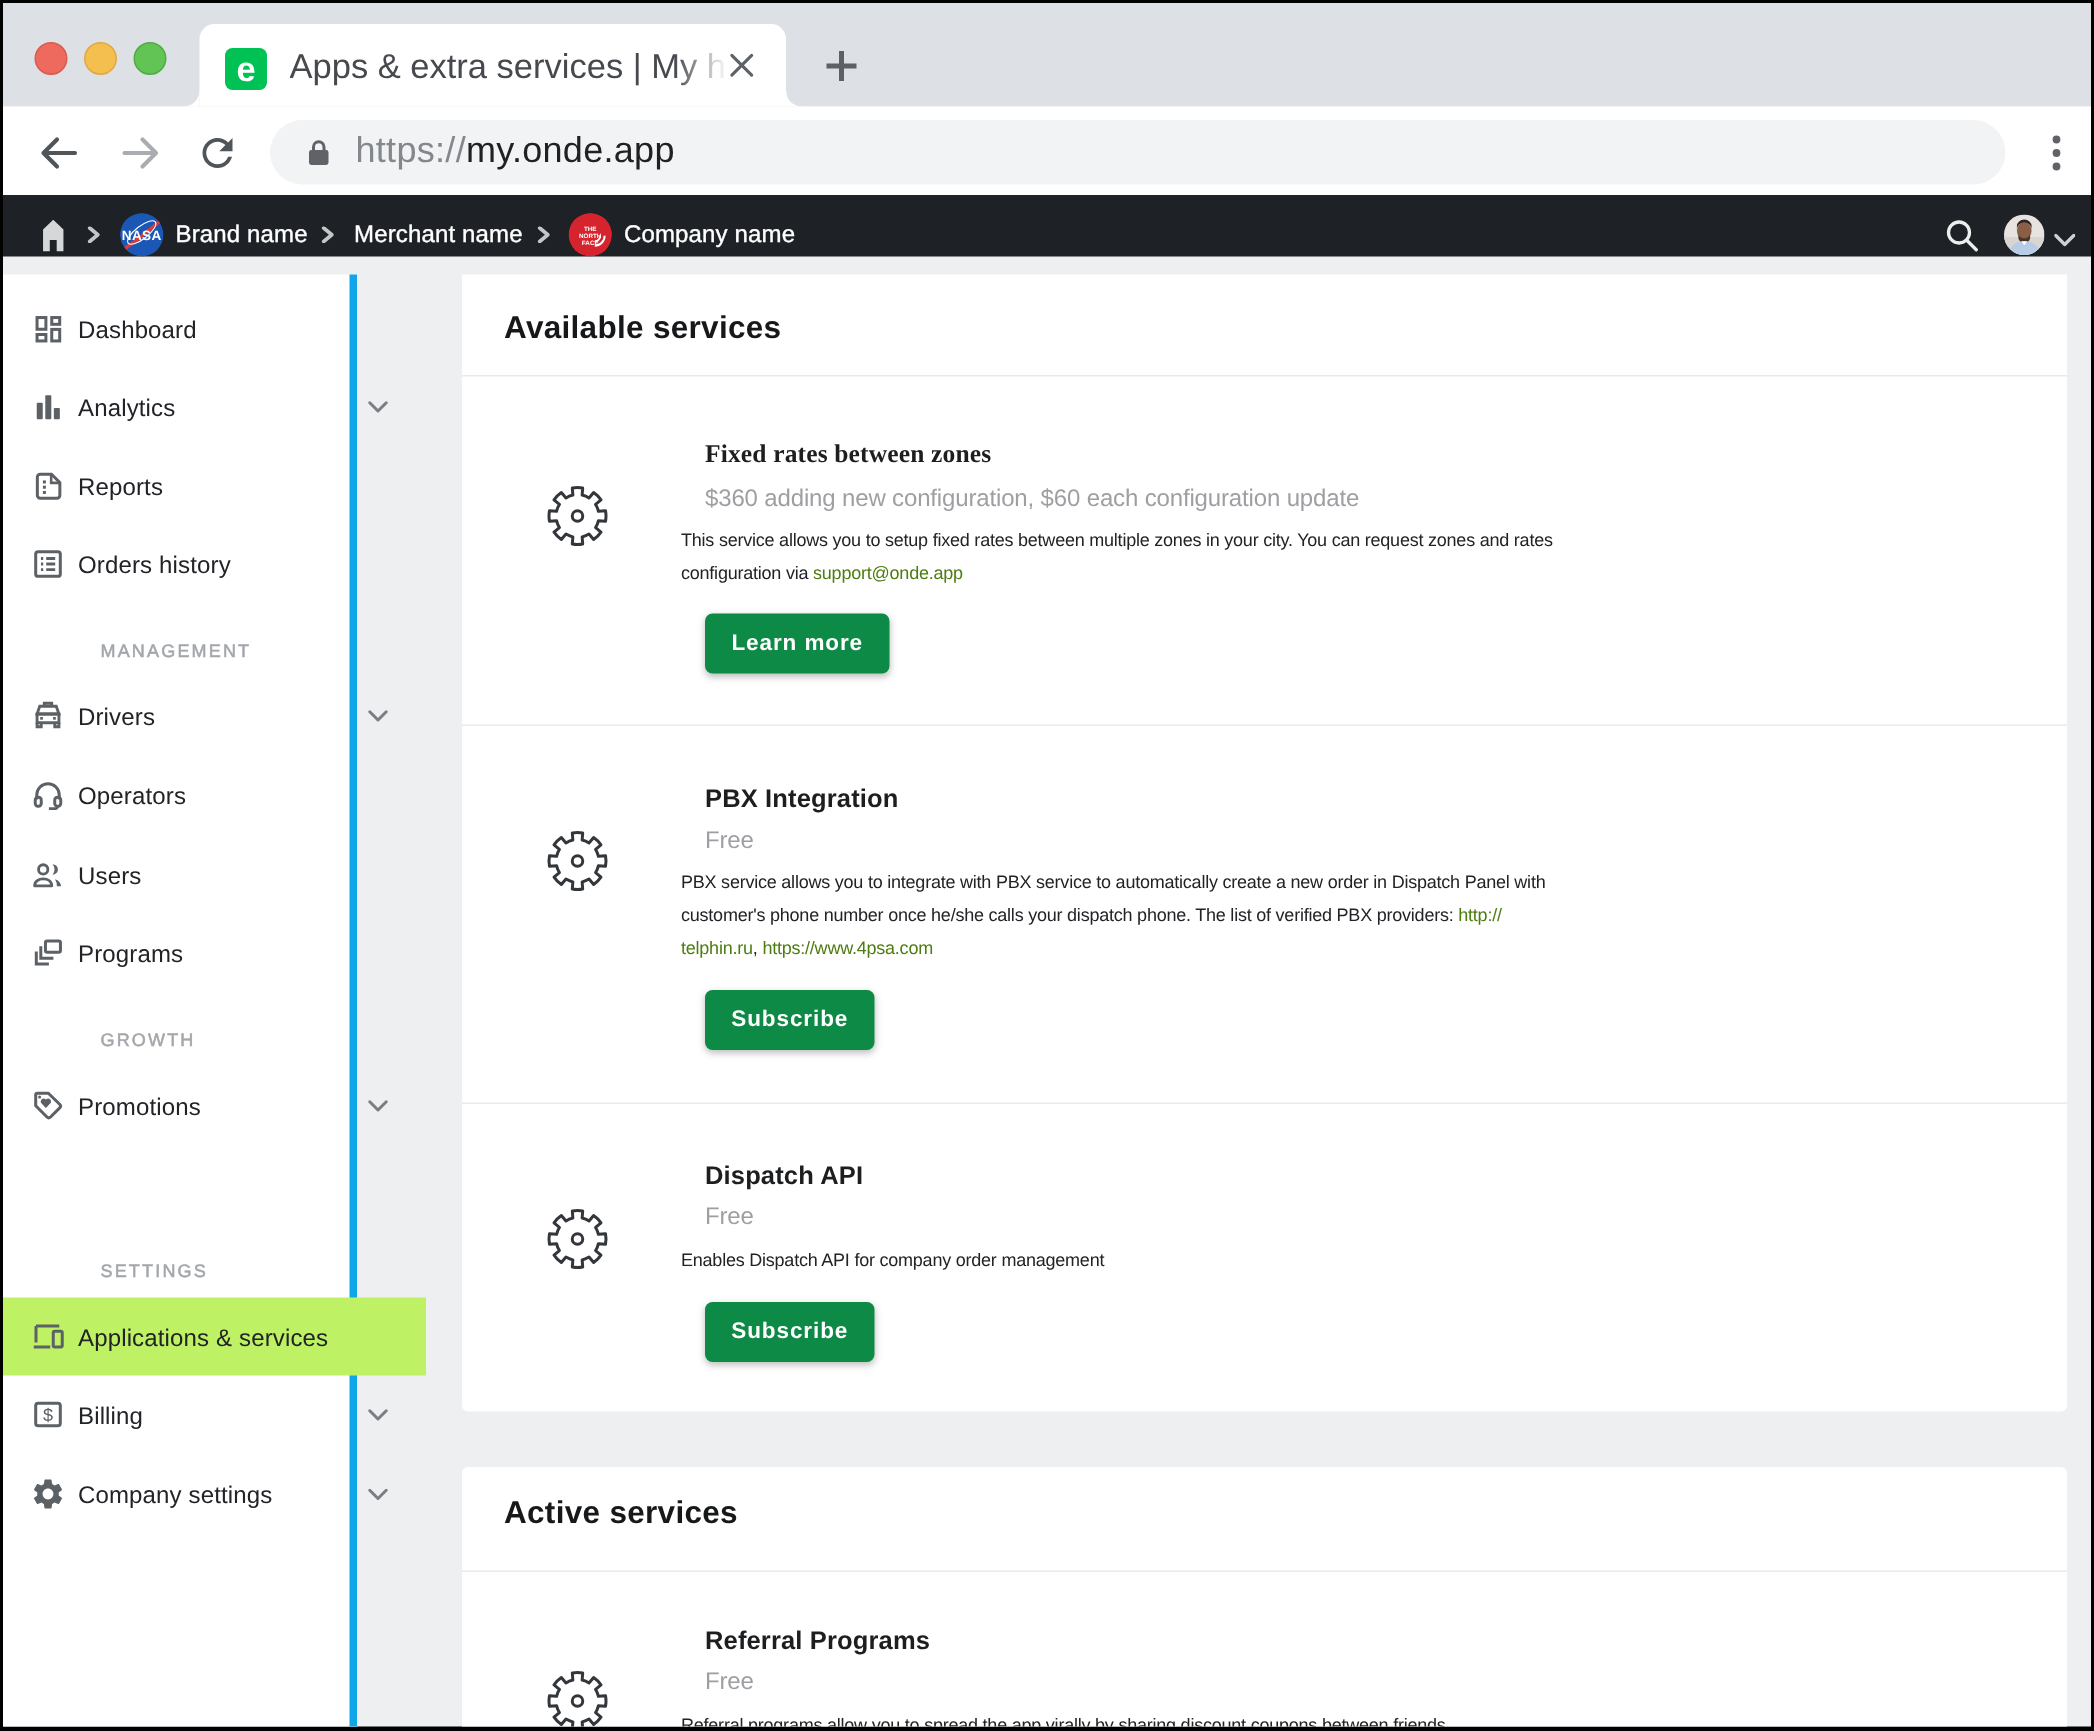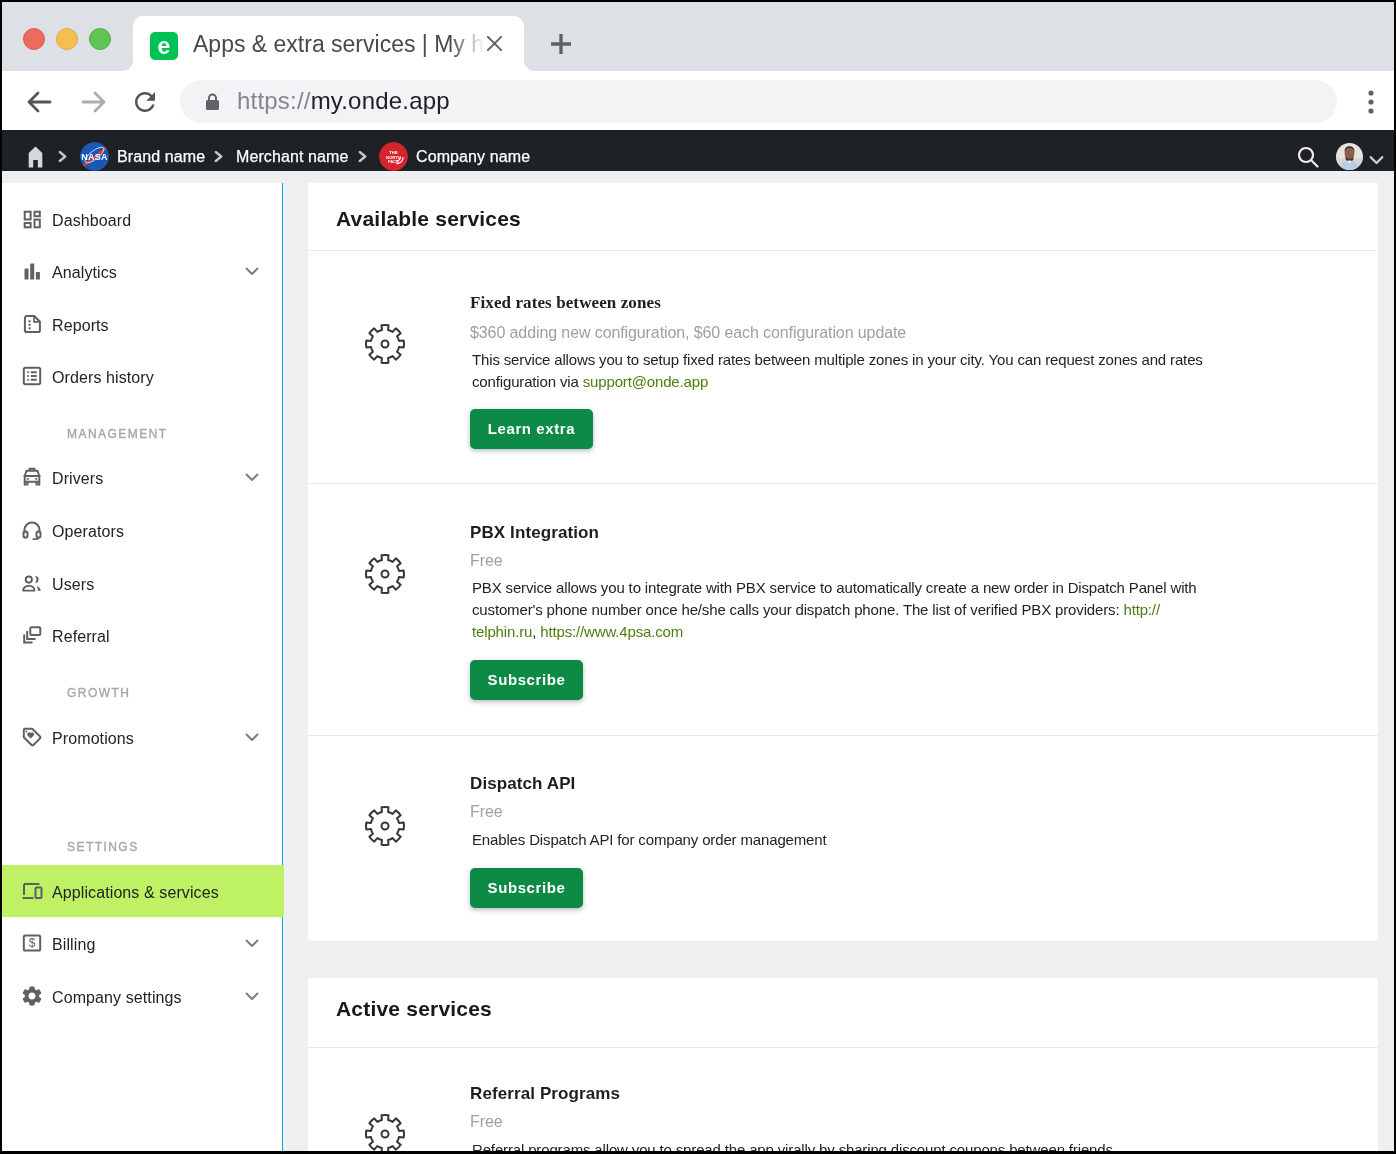--- a/index.html
+++ b/index.html
@@ -29,38 +29,38 @@
   #pill { position:absolute; left:178px; top:9px; width:1157px; height:43px; border-radius:22px; background:#f1f3f4; }
   #urltext { position:absolute; left:57px; top:0; line-height:42px; font-size:24px; color:#202124; letter-spacing:0.2px; }
   #urltext .scheme { color:#84878b; }
 
   #blackbar { position:absolute; left:0; top:128px; width:100%; height:41px; background:#1e2125; }
   .crumb { position:absolute; top:0; height:53px; line-height:54px; color:#fff; font-size:16px; -webkit-text-stroke:0.25px #fff; letter-spacing:0.1px; }
   .cchev { position:absolute; top:20px; }
   .clogo { position:absolute; top:12px; width:29px; height:29px; border-radius:50%; }
 
   
-  #sidebar { position:absolute; left:0; top:181px; width:281px; height:969px; background:#fff; border-right:1px solid #0ea5e9; }
+  #sidebar { position:absolute; left:0; top:181px; width:236px; height:969px; background:#fff; border-right:5px solid #0ea5e9; }
   .sitem { position:absolute; left:0; width:282px; height:52px; }
   .sitem .txt { position:absolute; left:50px; top:0; line-height:55px; font-size:16px; color:#212326; letter-spacing:0.1px; }
   .sitem svg.ic { position:absolute; left:18px; top:14px; }
   .sitem svg.chev { position:absolute; left:243px; top:22px; }
   .slabel { position:absolute; left:19px; width:240px; font-size:12px; color:#a3a7ab; letter-spacing:1.45px;padding-left:46px; -webkit-text-stroke:0.35px #a3a7ab; }
   .sel { background:#bef264; }
 
   
   .panel { position:absolute; left:306px; width:1070px; background:#fff; border-radius:4px; }
   #panel1 { top:181px; height:758px; border-radius:0 0 4px 4px; }
   #panel2 { top:952px; height:198px; border-radius:4px 4px 0 0;margin-top:24px; }
   .phead { position:absolute; left:28px; top:0; height:67px; line-height:69px; font-size:21px; font-weight:bold; color:#17181a; letter-spacing:0.2px; }
   .hr { position:absolute; left:0; width:100%; height:1px; background:#e9eaec; }
   .gear { position:absolute; left:55px; }
   .ctitle { position:absolute; left:162px; font-size:17px; font-weight:bold; color:#1d1e20; letter-spacing:0.1px; }
   .cgray { position:absolute; left:162px; font-size:16px; color:#9d9fa2; letter-spacing:-0.1px; }
-  .cbody { position:absolute; left:164px; font-size:15px; color:#212326; line-height:22px; letter-spacing:-0.15px; }
+  .cbody { position:absolute; left:146px; font-size:12px; color:#212326; line-height:22px; letter-spacing:-0.15px; }
   a.lnk { color:#4d7c0f; text-decoration:none; }
   .gbtn { position:absolute; left:162px; height:40px; background:#0d8a45; border-radius:5px; color:#fff;
           font-size:15px; font-weight:bold; letter-spacing:0.6px; text-align:center; line-height:40px;
           box-shadow:0 2px 5px rgba(60,64,67,.35); }
 </style>
 </head>
 <body>
 <div id="stage">
 
   <div id="tabstrip">
@@ -232,21 +232,21 @@
         <path d="M16.7 15.1 A 5.6 5.6 0 0 1 20.7 19.8 L 17.9 19.8 A 8.4 8.4 0 0 0 16.7 15.1 Z" fill="#5c6166" stroke="none"></path>
       </svg>
       <div class="txt">Users</div>
     </div>
     <div class="sitem" style="top:426px;">
       <svg class="ic" width="24" height="24" viewBox="0 0 24 24" fill="none" stroke="#5c6166" stroke-width="2">
         <rect x="10.3" y="4.3" width="10" height="7.6" rx="1.2"></rect>
         <path d="M7.2 7.9 V15.9 H15.6"></path>
         <path d="M4.2 11.4 V19.6 H12.6"></path>
       </svg>
-      <div class="txt">Referral</div>
+      <div class="txt">Programs</div>
     </div>
     <div class="slabel" style="top:503px;">GROWTH</div>
     <div class="sitem" style="top:528px;">
       <svg class="ic" width="24" height="24" viewBox="0 0 24 24" fill="none" stroke="#5c6166" stroke-width="2">
         <path d="M12.2 3.8 H5 a1.2 1.2 0 0 0 -1.2 1.2 V12.2 L11.3 19.7 a1.7 1.7 0 0 0 2.4 0 L19.8 13.6 a1.7 1.7 0 0 0 0 -2.4 Z" stroke-linejoin="round"></path>
         <circle cx="6.4" cy="6.4" r="1" fill="#5c6166" stroke="none"></circle>
         <path d="M10.6 13.6 l-2.85 -2.9 c-0.78 -0.78 -0.78 -2 0 -2.78 c0.78 -0.78 2 -0.78 2.78 0 l0.07 0.08 l0.07 -0.08 c0.78 -0.78 2 -0.78 2.78 0 c0.78 0.78 0.78 2 0 2.78 Z" fill="#5c6166" stroke="none"></path>
       </svg>
       <div class="txt">Promotions</div>
       <svg class="chev" width="14" height="9" viewBox="0 0 14 9">
@@ -288,21 +288,21 @@
     <div class="hr" style="top:300px;"></div>
     <div class="hr" style="top:552px;"></div>
 
     <svg class="gear" style="top:139px;" width="44" height="44" viewBox="0 0 44 44" fill="none" stroke="#33373c" stroke-width="2" stroke-linejoin="round">
       <path d="M 18.90 8.04 L 18.54 3.32 A 19.00 19.00 0 0 1 25.46 3.32 L 25.10 8.04 A 14.30 14.30 0 0 1 29.68 9.94 L 32.76 6.34 A 19.00 19.00 0 0 1 37.66 11.24 L 34.06 14.32 A 14.30 14.30 0 0 1 35.96 18.90 L 40.68 18.54 A 19.00 19.00 0 0 1 40.68 25.46 L 35.96 25.10 A 14.30 14.30 0 0 1 34.06 29.68 L 37.66 32.76 A 19.00 19.00 0 0 1 32.76 37.66 L 29.68 34.06 A 14.30 14.30 0 0 1 25.10 35.96 L 25.46 40.68 A 19.00 19.00 0 0 1 18.54 40.68 L 18.90 35.96 A 14.30 14.30 0 0 1 14.32 34.06 L 11.24 37.66 A 19.00 19.00 0 0 1 6.34 32.76 L 9.94 29.68 A 14.30 14.30 0 0 1 8.04 25.10 L 3.32 25.46 A 19.00 19.00 0 0 1 3.32 18.54 L 8.04 18.90 A 14.30 14.30 0 0 1 9.94 14.32 L 6.34 11.24 A 19.00 19.00 0 0 1 11.24 6.34 L 14.32 9.94 A 14.30 14.30 0 0 1 18.90 8.04 Z"></path>
       <circle cx="22" cy="22" r="3.5"></circle>
     </svg>
     <div class="ctitle" style="top:109px;line-height:22px;font-family:Liberation Serif, serif;">Fixed rates between zones</div>
     <div class="cgray" style="top:139px;line-height:22px;">$360 adding new configuration, $60 each configuration update</div>
     <div class="cbody" style="top:166px;">This service allows you to setup fixed rates between multiple zones in your city. You can request zones and rates<br>configuration via <a class="lnk" href="#">support@onde.app</a></div>
-    <div class="gbtn" style="top:226px;width:123px;">Learn extra</div>
+    <div class="gbtn" style="top:226px;width:123px;">Learn more</div>
 
     <svg class="gear" style="top:369px;" width="44" height="44" viewBox="0 0 44 44" fill="none" stroke="#33373c" stroke-width="2" stroke-linejoin="round">
       <path d="M 18.90 8.04 L 18.54 3.32 A 19.00 19.00 0 0 1 25.46 3.32 L 25.10 8.04 A 14.30 14.30 0 0 1 29.68 9.94 L 32.76 6.34 A 19.00 19.00 0 0 1 37.66 11.24 L 34.06 14.32 A 14.30 14.30 0 0 1 35.96 18.90 L 40.68 18.54 A 19.00 19.00 0 0 1 40.68 25.46 L 35.96 25.10 A 14.30 14.30 0 0 1 34.06 29.68 L 37.66 32.76 A 19.00 19.00 0 0 1 32.76 37.66 L 29.68 34.06 A 14.30 14.30 0 0 1 25.10 35.96 L 25.46 40.68 A 19.00 19.00 0 0 1 18.54 40.68 L 18.90 35.96 A 14.30 14.30 0 0 1 14.32 34.06 L 11.24 37.66 A 19.00 19.00 0 0 1 6.34 32.76 L 9.94 29.68 A 14.30 14.30 0 0 1 8.04 25.10 L 3.32 25.46 A 19.00 19.00 0 0 1 3.32 18.54 L 8.04 18.90 A 14.30 14.30 0 0 1 9.94 14.32 L 6.34 11.24 A 19.00 19.00 0 0 1 11.24 6.34 L 14.32 9.94 A 14.30 14.30 0 0 1 18.90 8.04 Z"></path>
       <circle cx="22" cy="22" r="3.5"></circle>
     </svg>
     <div class="ctitle" style="top:339px;line-height:22px;">PBX Integration</div>
     <div class="cgray" style="top:367px;line-height:22px;">Free</div>
     <div class="cbody" style="top:394px;">PBX service allows you to integrate with PBX service to automatically create a new order in Dispatch Panel with<br>customer's phone number once he/she calls your dispatch phone. The list of verified PBX providers: <a class="lnk" href="#">http://</a><br><a class="lnk" href="#">telphin.ru</a>, <a class="lnk" href="#">https://www.4psa.com</a></div>
     <div class="gbtn" style="top:477px;width:113px;">Subscribe</div>
 

